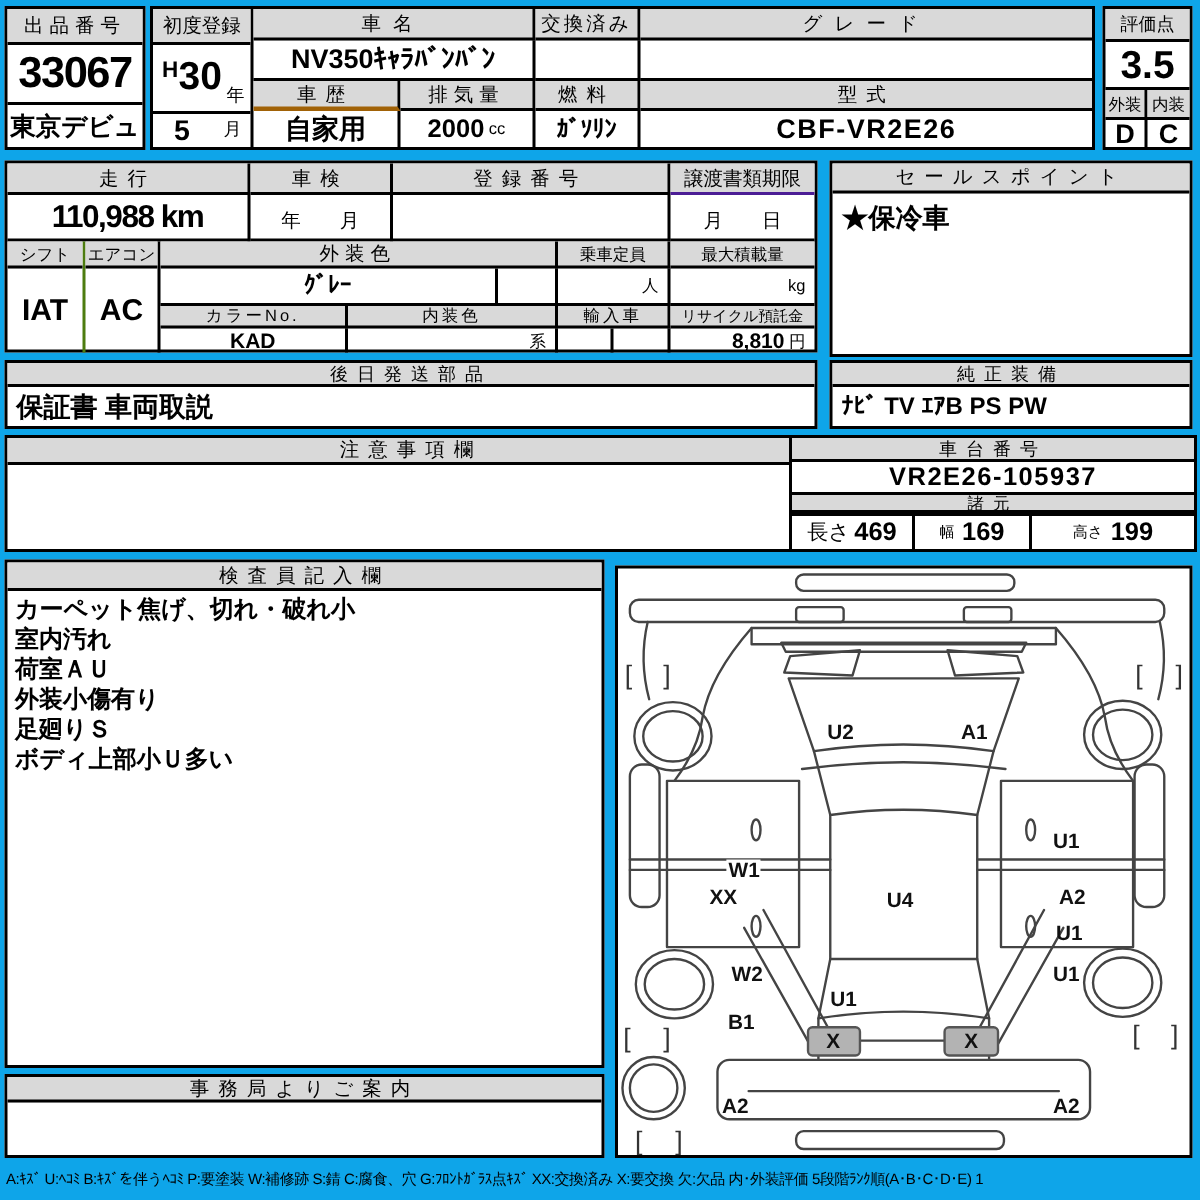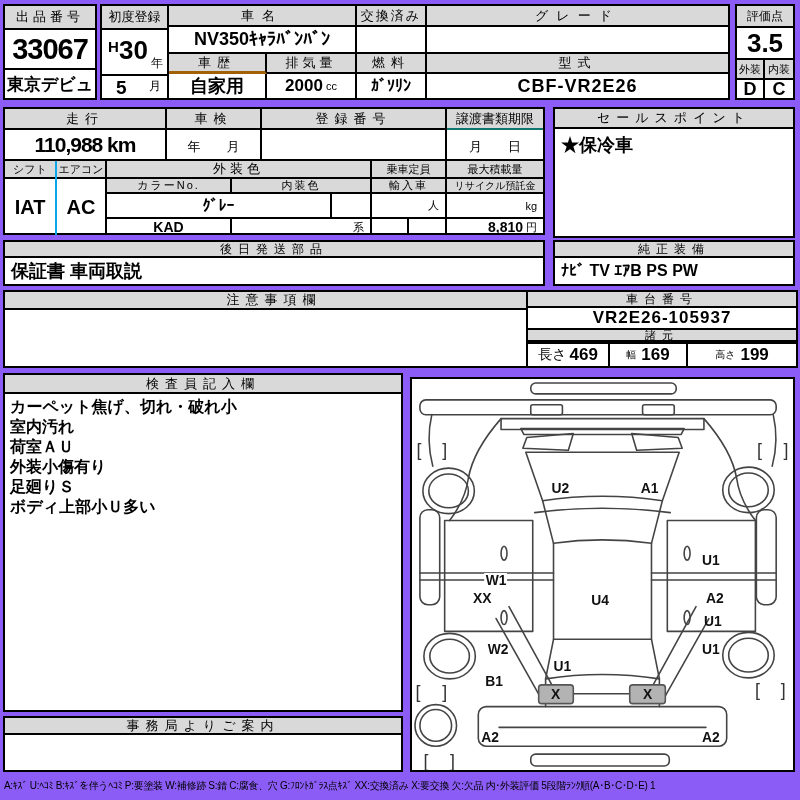--- a/index.html
+++ b/index.html
@@ -1,18 +1,18 @@
 <!DOCTYPE html>
 <html><head>
 <meta charset="utf-8">
 <style>
   * { margin:0; padding:0; box-sizing:border-box; }
   html,body { width:800px; height:800px; background:#fff; }
   body { font-family:"Liberation Sans", sans-serif; color:#000; position:relative; }
-  .sheet { position:absolute; inset:0; background:#8b5cf6; }
+  .sheet { position:absolute; inset:0; background:#0ea5e9; }
   .box { position:absolute; border:2px solid #000; background:#fff; }
   .hdr { background:#d9d9d9; border-bottom:2px solid #000; font-size:13px;
          display:flex; align-items:center; justify-content:center; white-space:nowrap; overflow:hidden; }
   .ls0{letter-spacing:0} .ls2{letter-spacing:2px} .ls4{letter-spacing:4px} .ls6{letter-spacing:6px} .ls8{letter-spacing:8px}
   .row { display:flex; }
   .cell { border-right:2px solid #000; display:flex; align-items:center; justify-content:center; overflow:hidden; white-space:nowrap; }
   .cell:last-child { border-right:none; }
   .bb { border-bottom:2px solid #000; }
   .grow { flex:1 1 auto; }
   .val { font-weight:bold; }
@@ -88,60 +88,60 @@
       <div class="cell val" style="width:50%;font-size:18px;height:100%">D</div>
       <div class="cell val" style="width:50%;font-size:18px;height:100%">C</div>
     </div>
   </div>
 
   <div class="box" style="left:3px;top:107px;width:542px;height:128px">
     <div class="row" style="height:21px">
       <div class="cell hdr ls6" style="width:162px;height:100%;border-bottom:2px solid #000">走行</div>
       <div class="cell hdr ls6" style="width:95px;height:100%;border-bottom:2px solid #000">車検</div>
       <div class="cell hdr ls6" style="width:185px;height:100%;border-bottom:2px solid #000">登録番号</div>
-      <div class="cell hdr ls0 grow" style="height:100%;border-bottom:2px solid #0f766e">譲渡書類期限</div>
+      <div class="cell hdr ls0 grow" style="height:100%;border-bottom:2px solid #4c1d95">譲渡書類期限</div>
     </div>
     <div class="row" style="height:31px">
       <div class="cell bb val" style="width:162px;font-size:21px;letter-spacing:-1px">110,988 km</div>
       <div class="cell bb" style="width:95px;font-size:13px;align-items:flex-end;padding-bottom:3px">年　　月</div>
       <div class="cell bb" style="width:185px"></div>
       <div class="cell bb grow" style="font-size:13px;align-items:flex-end;padding-bottom:3px">月　　日</div>
     </div>
     <div class="row" style="height:74px">
-      <div style="width:52px;border-right:2px solid #0ea5e9;display:flex;flex-direction:column">
+      <div style="width:52px;border-right:2px solid #4d7c0f;display:flex;flex-direction:column">
         <div class="hdr smallhdr" style="height:18px">シフト</div>
         <div class="val" style="flex:1;display:flex;align-items:center;justify-content:center;font-size:20px">IAT</div>
       </div>
       <div style="width:50px;border-right:2px solid #000;display:flex;flex-direction:column">
         <div class="hdr smallhdr" style="height:18px">エアコン</div>
         <div class="val" style="flex:1;display:flex;align-items:center;justify-content:center;font-size:20px">AC</div>
       </div>
       <div style="flex:1;display:flex;flex-direction:column">
         <div class="row" style="height:18px">
           <div class="cell hdr ls4" style="width:265px;height:100%;border-bottom:2px solid #000">外装色</div>
           <div class="cell hdr ls0 smallhdr" style="width:75px;height:100%;border-bottom:2px solid #000">乗車定員</div>
           <div class="cell hdr ls0 smallhdr grow" style="height:100%;border-bottom:2px solid #000">最大積載量</div>
-        </div>
-        <div class="row" style="height:15px">
-          <div class="cell hdr ls2 smallhdr" style="width:125px;height:100%;border-bottom:2px solid #000">カラーNo.</div>
-          <div class="cell hdr ls2 smallhdr" style="width:140px;height:100%;border-bottom:2px solid #000">内装色</div>
-          <div class="cell hdr ls2 smallhdr" style="width:75px;height:100%;border-bottom:2px solid #000">輸入車</div>
-          <div class="cell hdr ls0 grow" style="height:100%;font-size:10px;border-bottom:2px solid #000">リサイクル預託金</div>
         </div>
         <div class="row" style="height:27px">
           <div class="cell bb val" style="width:225px;font-size:16px">ｸﾞﾚｰ</div>
           <div class="cell bb" style="width:40px"></div>
           <div class="cell bb right" style="width:75px">
             <span></span>
             <span class="unit">人</span>
           </div>
           <div class="cell bb right grow">
             <span></span>
             <span class="unit">kg</span>
           </div>
+        </div>
+        <div class="row" style="height:15px">
+          <div class="cell hdr ls2 smallhdr" style="width:125px;height:100%;border-bottom:2px solid #000">カラーNo.</div>
+          <div class="cell hdr ls2 smallhdr" style="width:140px;height:100%;border-bottom:2px solid #000">内装色</div>
+          <div class="cell hdr ls2 smallhdr" style="width:75px;height:100%;border-bottom:2px solid #000">輸入車</div>
+          <div class="cell hdr ls0 grow" style="height:100%;font-size:10px;border-bottom:2px solid #000">リサイクル預託金</div>
         </div>
         <div class="row grow">
           <div class="cell val" style="width:125px;font-size:14px">KAD</div>
           <div class="cell right" style="width:140px">
             <span></span>
             <span class="unit">系</span>
           </div>
           <div class="cell" style="width:37px"></div>
           <div class="cell" style="width:38px"></div>
           <div class="cell right grow">

